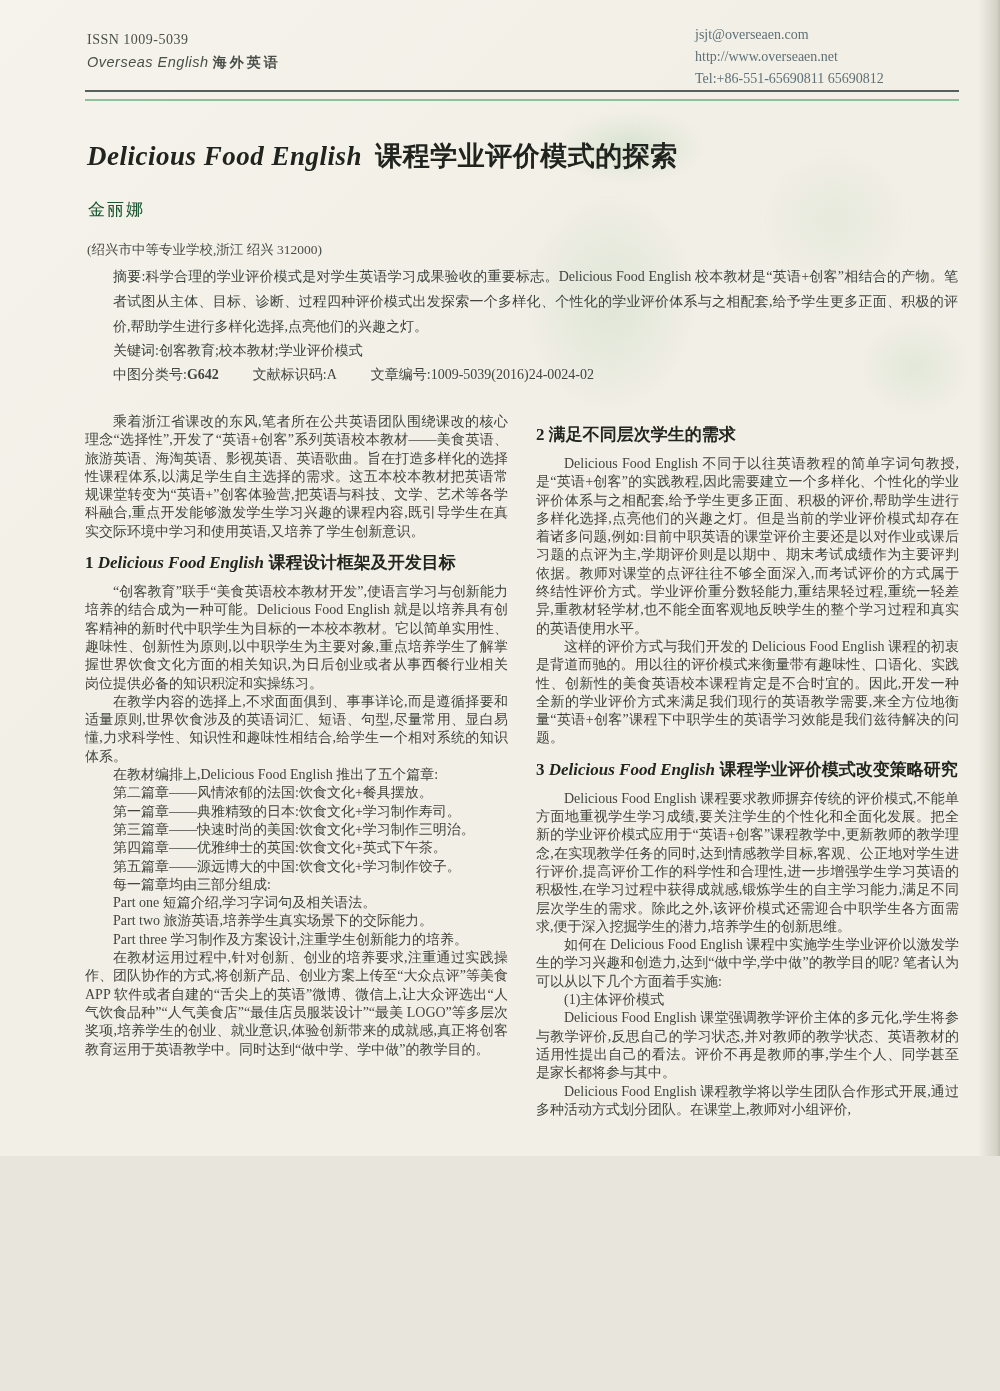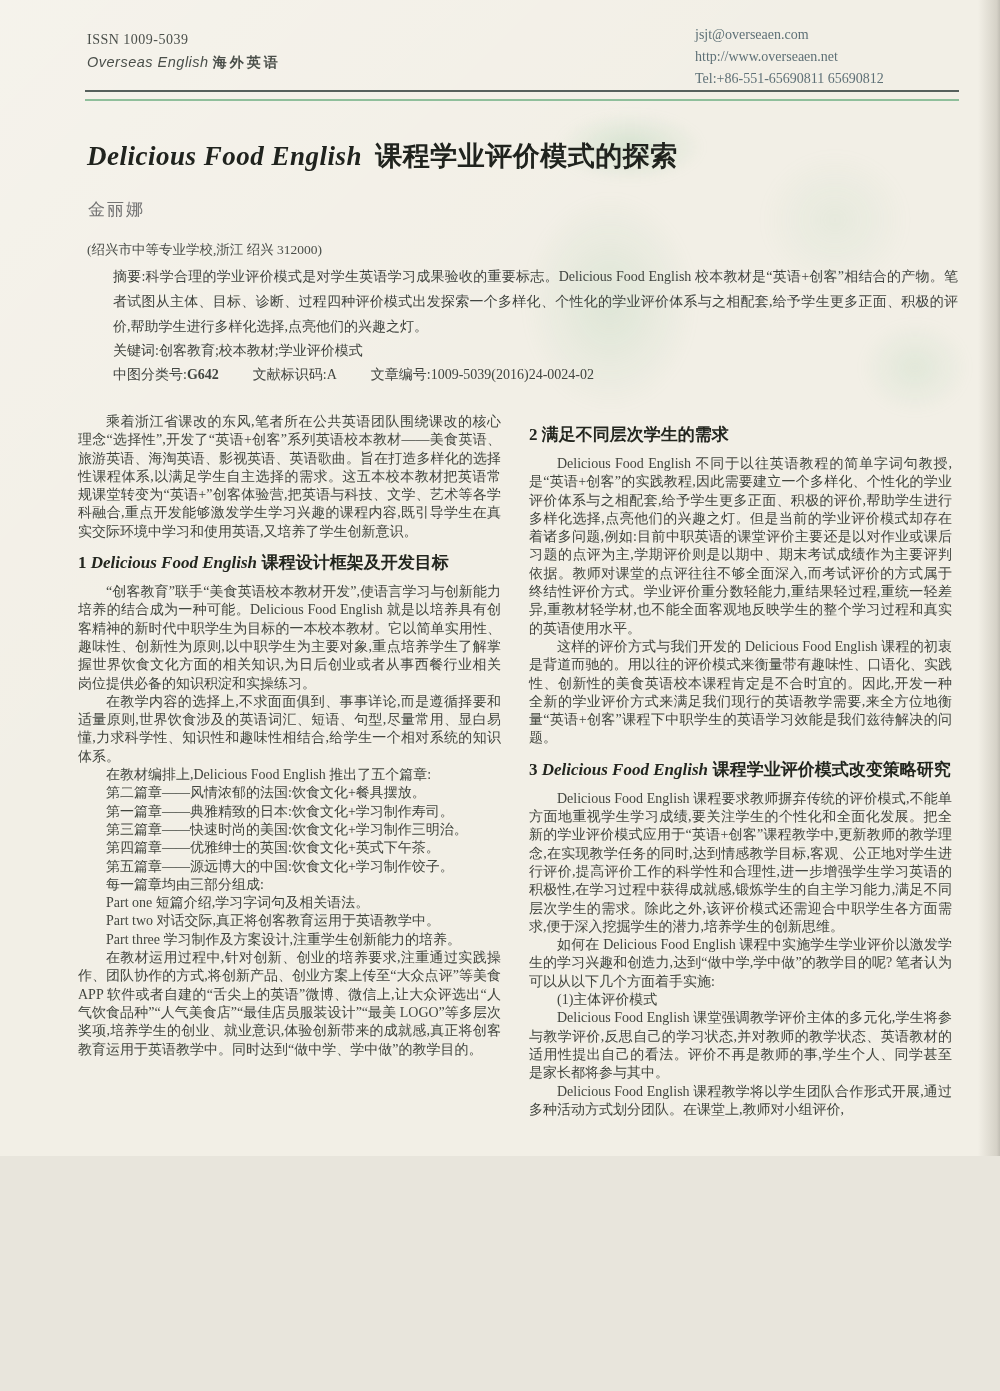--- a/index.html
+++ b/index.html
@@ -16,35 +16,35 @@
   .jn-en{font-style:italic;font-family:"Liberation Sans",sans-serif;font-size:14.5px;margin-top:42px;}
   .jn-zh{font-weight:bold;font-family:"Liberation Sans",sans-serif;letter-spacing:3px;font-size:14px;}
   .hdr-right{position:absolute;top:24px;left:695px;font-size:14px;line-height:22px;color:#5e7076;}
   .rule{position:absolute;top:90px;left:85px;width:874px;height:7px;
     border-top:2.5px solid #56605c;border-bottom:2px solid #8fbf9b;}
 
   
   .title{position:absolute;top:138px;left:87px;font-size:27px;color:#20231e;letter-spacing:0.5px;}
   .title .t-en{font-style:italic;font-weight:bold;font-family:"Liberation Serif",serif;}
   .title .t-zh{font-weight:bold;font-family:"Liberation Sans",sans-serif;margin-left:6px;}
-  .author{position:absolute;top:198px;left:88px;font-size:17px;color:#737373;letter-spacing:2px;}
+  .author{position:absolute;top:198px;left:88px;font-size:17px;color:#14532d;letter-spacing:2px;}
   .affil{position:absolute;top:241px;left:87px;font-size:13.5px;color:#4a4e49;}
 
   
   .absbox{position:absolute;top:264px;left:113px;width:845px;font-size:14px;color:#414540;}
   .absbox p{margin:0;}
   .abstract{line-height:25px;text-align:justify;}
   .abstract .lab,.kw .lab{color:#3b3f3a;}
   .kw{margin-top:6px;line-height:24px;}
   .meta{margin-top:7px;line-height:24px;}
   .meta b{font-weight:bold;}
   .meta .gap{display:inline-block;width:34px;}
 
   
-  .cols{position:absolute;top:413px;left:78px;width:874px;display:flex;gap:28px;}
+  .cols{position:absolute;top:413px;left:85px;width:874px;display:flex;gap:28px;}
   .col{width:427px;font-size:14px;line-height:18.3px;text-align:justify;color:#42463f;}
   .col p{margin:0;text-indent:2em;}
   .col h2{margin:9px 0 7px 0;font-size:17px;line-height:26px;color:#23261f;text-indent:0;font-weight:bold;}
   .col h2 .h-num{font-family:"Liberation Serif",serif;}
   .col h2 .h-en{font-style:italic;font-family:"Liberation Serif",serif;}
   .col h2 .h-zh{font-family:"Liberation Sans",sans-serif;}
 
   
   .footrule{position:absolute;top:1247px;left:85px;width:688px;border-top:1.2px solid #5c605a;}
   .dates{position:absolute;top:1258px;left:87px;font-size:13.5px;color:#be185d;font-style:italic;}
@@ -116,21 +116,21 @@
       <p>“创客教育”联手“美食英语校本教材开发”,使语言学习与创新能力培养的结合成为一种可能。Delicious Food English 就是以培养具有创客精神的新时代中职学生为目标的一本校本教材。它以简单实用性、趣味性、创新性为原则,以中职学生为主要对象,重点培养学生了解掌握世界饮食文化方面的相关知识,为日后创业或者从事西餐行业相关岗位提供必备的知识积淀和实操练习。</p>
       <p>在教学内容的选择上,不求面面俱到、事事详论,而是遵循择要和适量原则,世界饮食涉及的英语词汇、短语、句型,尽量常用、显白易懂,力求科学性、知识性和趣味性相结合,给学生一个相对系统的知识体系。</p>
       <p>在教材编排上,Delicious Food English 推出了五个篇章:</p>
       <p>第二篇章——风情浓郁的法国:饮食文化+餐具摆放。</p>
       <p>第一篇章——典雅精致的日本:饮食文化+学习制作寿司。</p>
       <p>第三篇章——快速时尚的美国:饮食文化+学习制作三明治。</p>
       <p>第四篇章——优雅绅士的英国:饮食文化+英式下午茶。</p>
       <p>第五篇章——源远博大的中国:饮食文化+学习制作饺子。</p>
       <p>每一篇章均由三部分组成:</p>
       <p>Part one 短篇介绍,学习字词句及相关语法。</p>
-      <p>Part two 对话交际,真正将创客教育运用于英语教学中。</p>
+      <p>Part two 旅游英语,培养学生真实场景下的交际能力。</p>
       <p>Part three 学习制作及方案设计,注重学生创新能力的培养。</p>
       <p>在教材运用过程中,针对创新、创业的培养要求,注重通过实践操作、团队协作的方式,将创新产品、创业方案上传至“大众点评”等美食 APP 软件或者自建的“舌尖上的英语”微博、微信上,让大众评选出“人气饮食品种”“人气美食店”“最佳店员服装设计”“最美 LOGO”等多层次奖项,培养学生的创业、就业意识,体验创新带来的成就感,真正将创客教育运用于英语教学中。同时达到“做中学、学中做”的教学目的。</p>
     </div>
     <div class="col">
       <h2><span class="h-num">2 </span><span class="h-en"></span><span class="h-zh">满足不同层次学生的需求</span></h2>
       <p>Delicious Food English 不同于以往英语教程的简单字词句教授,是“英语+创客”的实践教程,因此需要建立一个多样化、个性化的学业评价体系与之相配套,给予学生更多正面、积极的评价,帮助学生进行多样化选择,点亮他们的兴趣之灯。但是当前的学业评价模式却存在着诸多问题,例如:目前中职英语的课堂评价主要还是以对作业或课后习题的点评为主,学期评价则是以期中、期末考试成绩作为主要评判依据。教师对课堂的点评往往不够全面深入,而考试评价的方式属于终结性评价方式。学业评价重分数轻能力,重结果轻过程,重统一轻差异,重教材轻学材,也不能全面客观地反映学生的整个学习过程和真实的英语使用水平。</p>
       <p>这样的评价方式与我们开发的 Delicious Food English 课程的初衷是背道而驰的。用以往的评价模式来衡量带有趣味性、口语化、实践性、创新性的美食英语校本课程肯定是不合时宜的。因此,开发一种全新的学业评价方式来满足我们现行的英语教学需要,来全方位地衡量“英语+创客”课程下中职学生的英语学习效能是我们兹待解决的问题。</p>
       <h2><span class="h-num">3 </span><span class="h-en">Delicious Food English</span><span class="h-zh"> 课程学业评价模式改变策略研究</span></h2>
       <p>Delicious Food English 课程要求教师摒弃传统的评价模式,不能单方面地重视学生学习成绩,要关注学生的个性化和全面化发展。把全新的学业评价模式应用于“英语+创客”课程教学中,更新教师的教学理念,在实现教学任务的同时,达到情感教学目标,客观、公正地对学生进行评价,提高评价工作的科学性和合理性,进一步增强学生学习英语的积极性,在学习过程中获得成就感,锻炼学生的自主学习能力,满足不同层次学生的需求。除此之外,该评价模式还需迎合中职学生各方面需求,便于深入挖掘学生的潜力,培养学生的创新思维。</p>
       <p>如何在 Delicious Food English 课程中实施学生学业评价以激发学生的学习兴趣和创造力,达到“做中学,学中做”的教学目的呢? 笔者认为可以从以下几个方面着手实施:</p>

